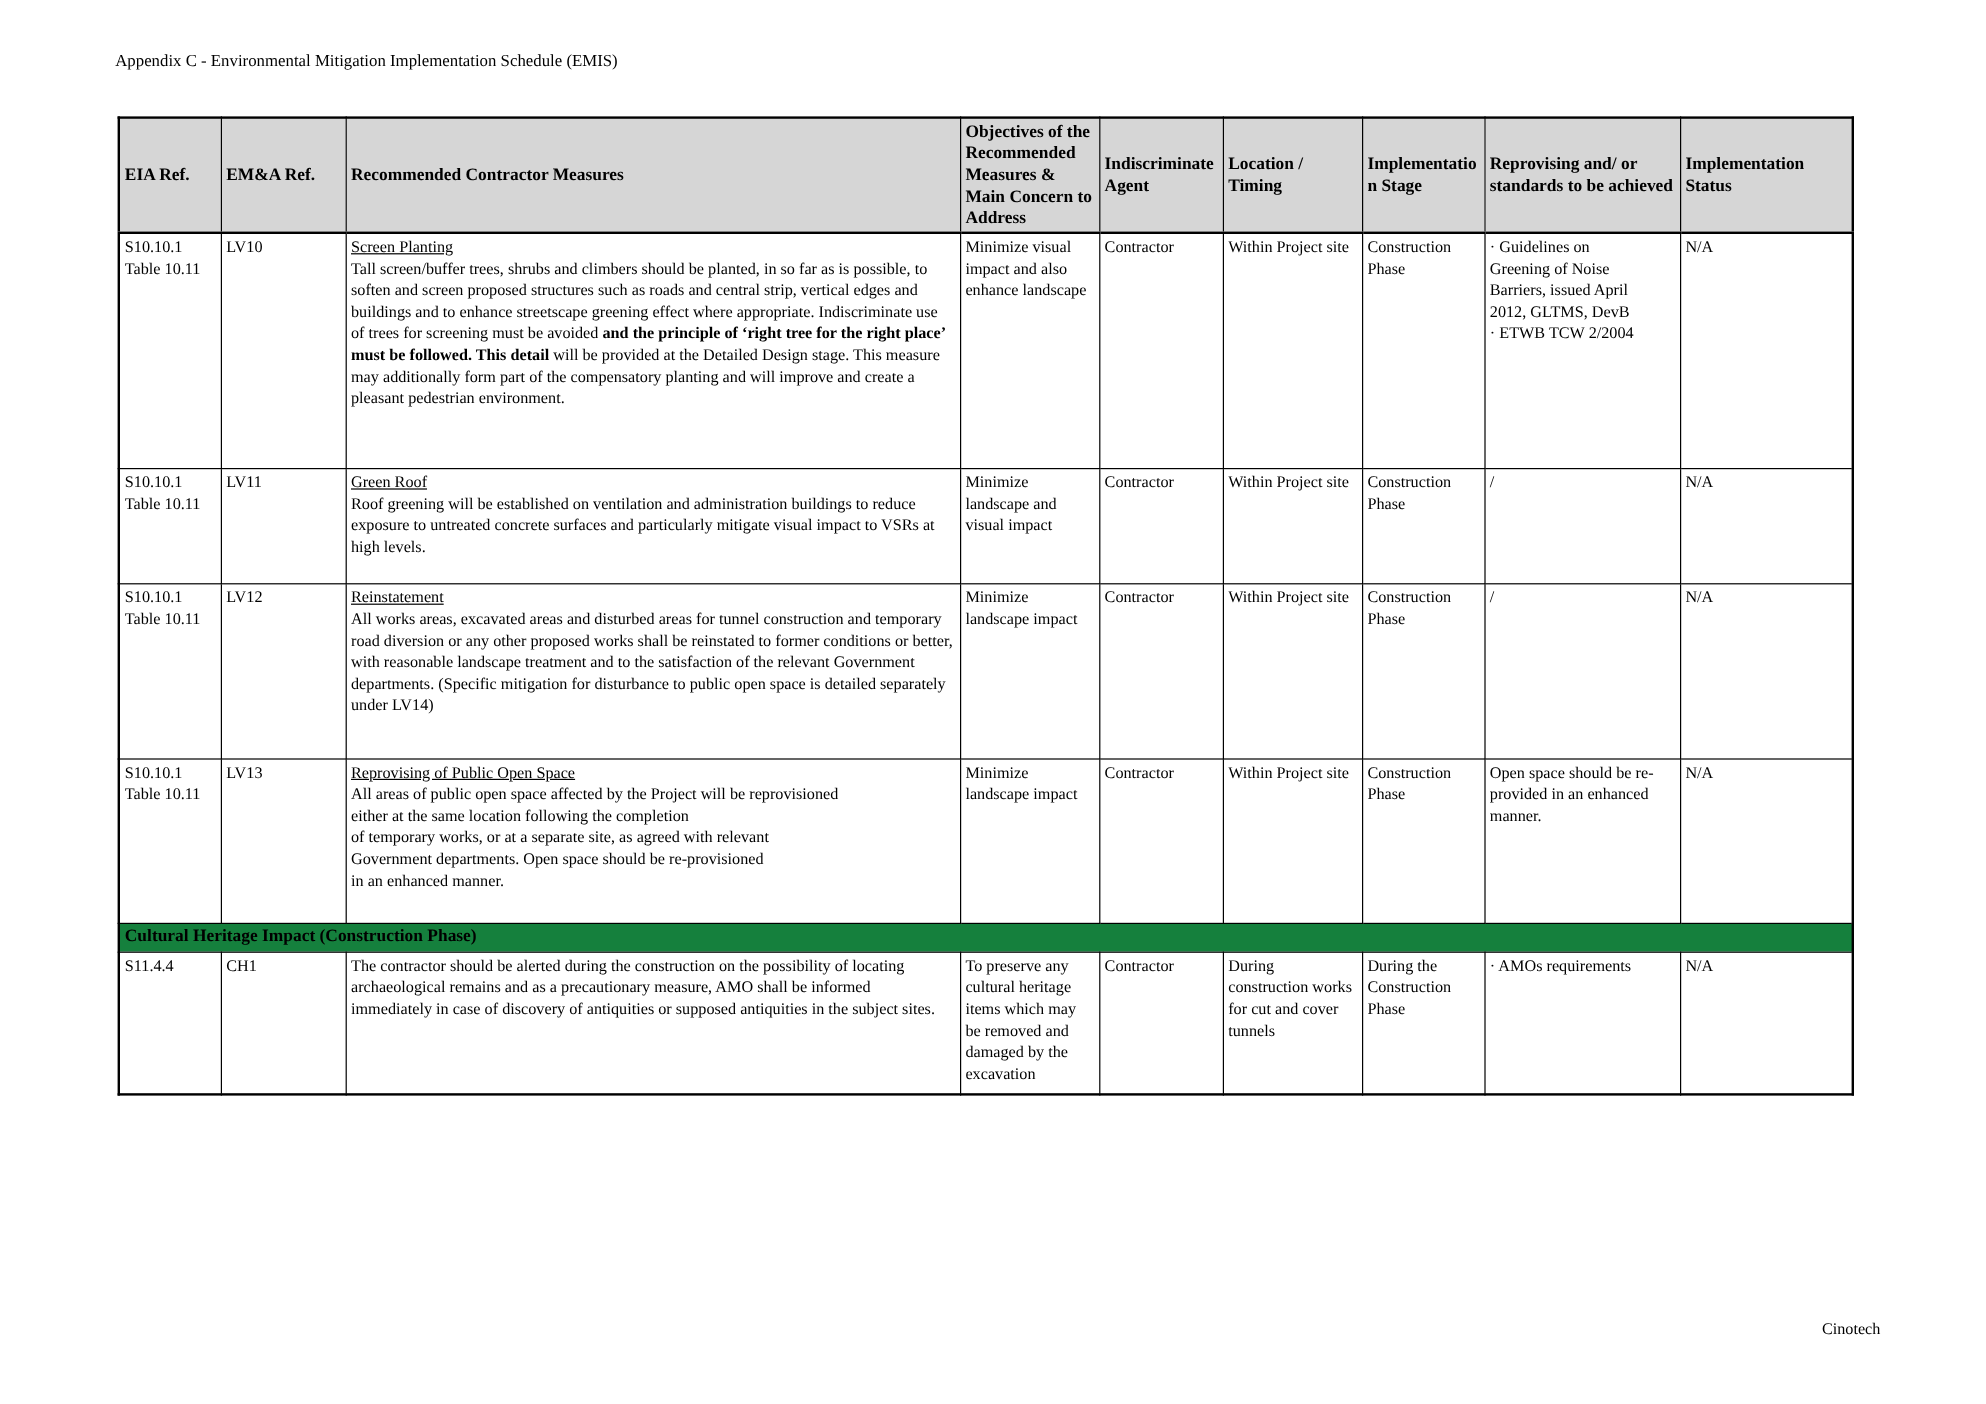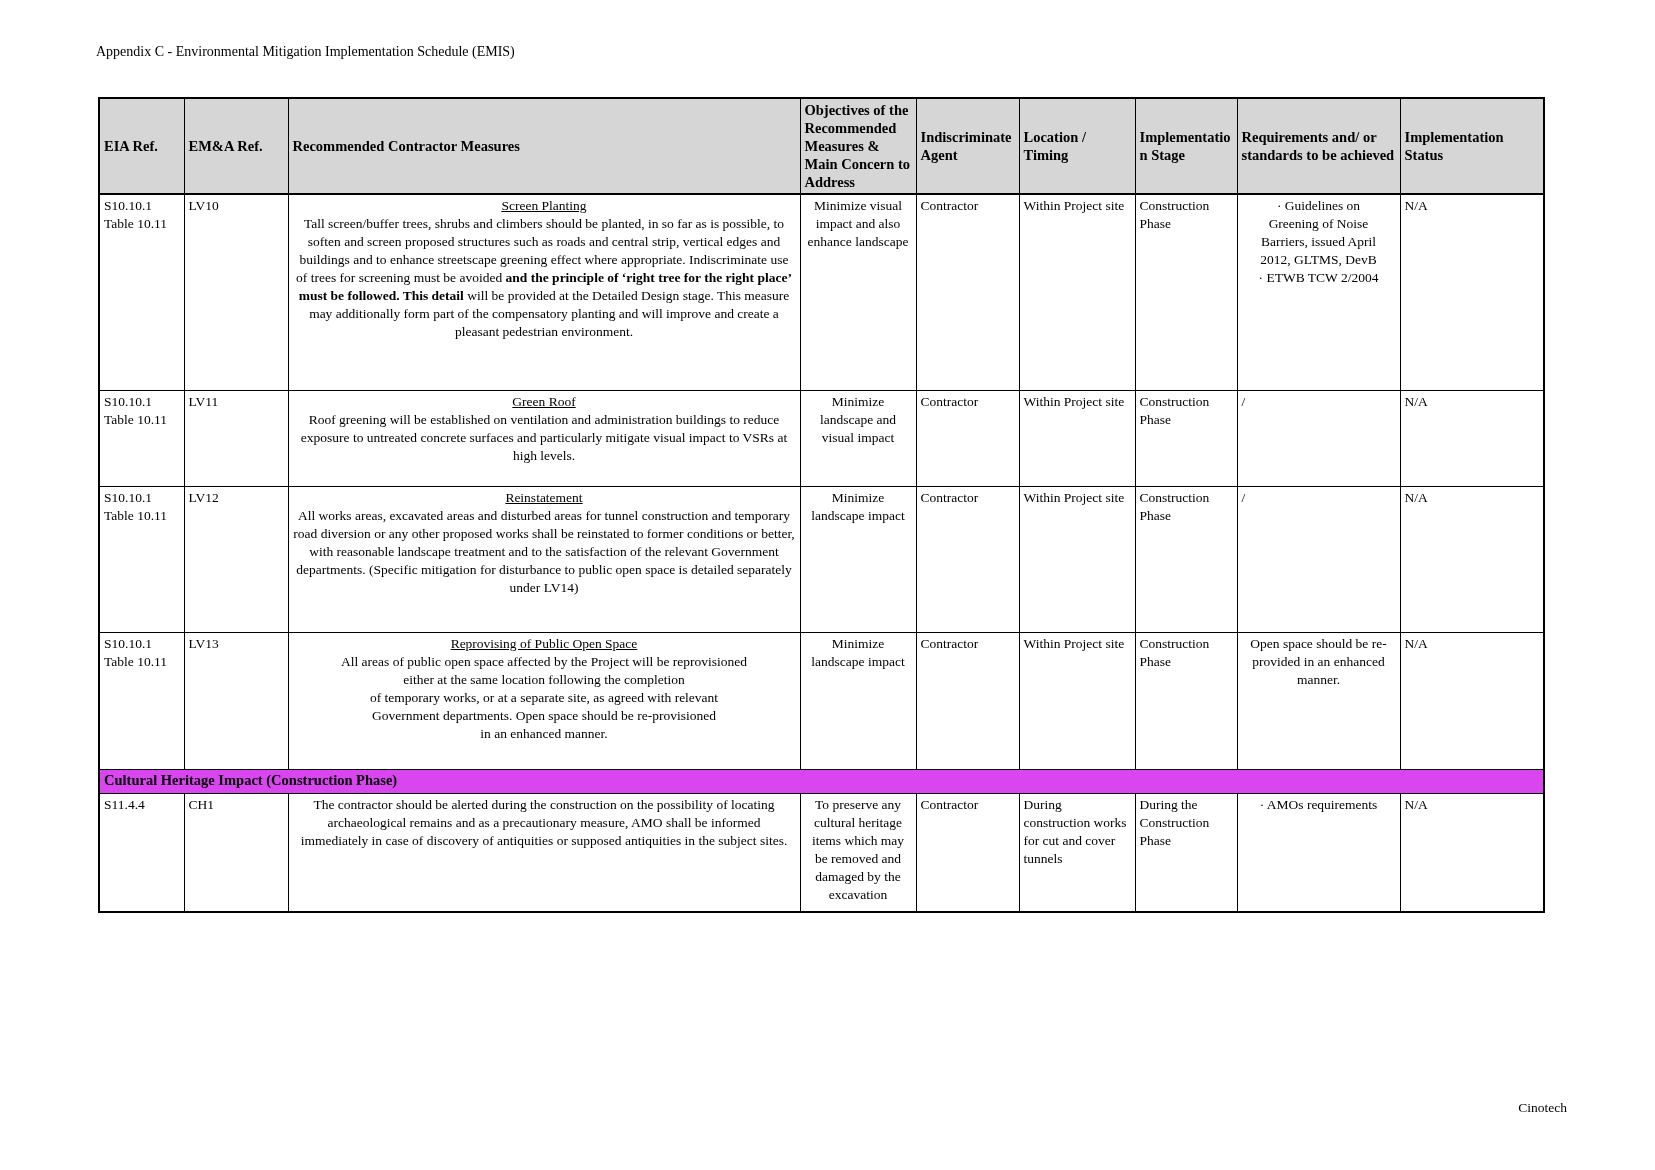--- a/index.html
+++ b/index.html
@@ -29,28 +29,28 @@
   table.emis thead th{
     background:#d6d6d6;
     font-weight:bold;
     font-size:14.5px;
     text-align:left;
     vertical-align:middle;
     border-bottom:2px solid #000;
     line-height:18px;
   }
   tr.section-row td{
-    background:#d946ef;
+    background:#15803d;
     font-weight:bold;
     font-size:14.5px;
     text-align:left;
     padding:1px 4px;
   }
   .c-center{}
-  .c-left{text-align:center;}
+  .c-left{text-align:left;}
   .prelines{white-space:pre-line;}
   .measure-title{display:block;text-decoration:underline;}
   .footer-pageno{
     position:absolute;left:98px;top:1100px;width:1445px;
     text-align:center;font-size:13.5px;
   }
   .footer-company{
     position:absolute;top:1100px;right:88px;
     font-size:13.5px;text-align:right;
   }
@@ -77,21 +77,21 @@
 
     <thead>
       <tr style="height:95px">
         <th>EIA Ref.</th>
         <th>EM&amp;A Ref.</th>
         <th>Recommended Contractor Measures</th>
         <th>Objectives of the Recommended Measures &amp; Main Concern to Address</th>
         <th>Indiscriminate Agent</th>
         <th>Location / Timing</th>
         <th>Implementation Stage</th>
-        <th>Requirements and/ or standards to be achieved</th>
+        <th>Reprovising and/ or standards to be achieved</th>
         <th>Implementation Status</th>
       </tr>
     </thead>
 
     <tbody>
 
       <tr style="height:196px">
         <td class="c-center prelines">S10.10.1
 Table 10.11</td>
         <td class="c-center">LV10</td>

